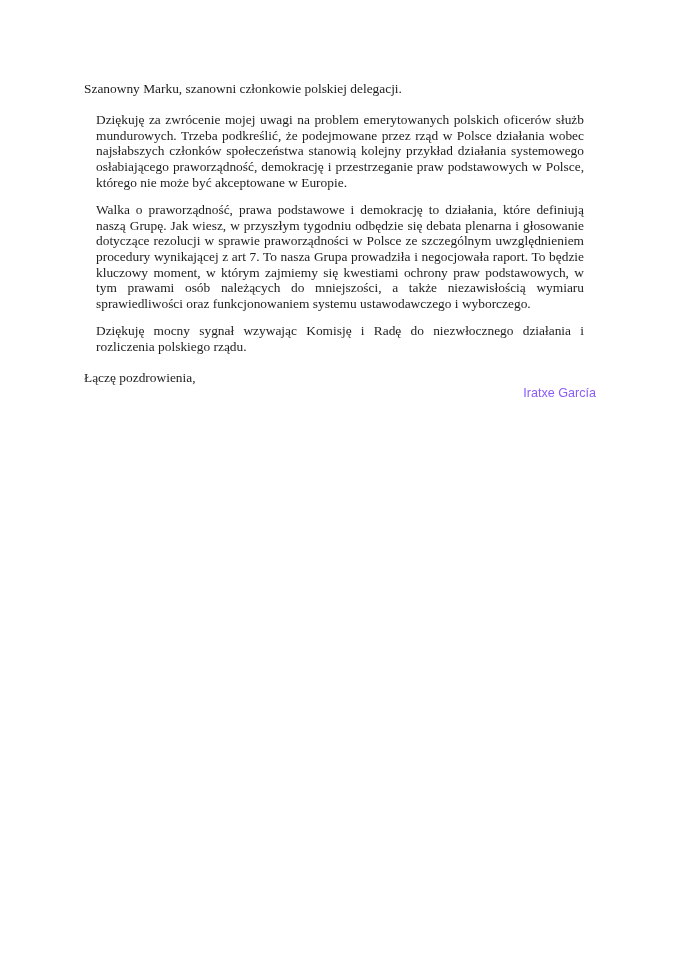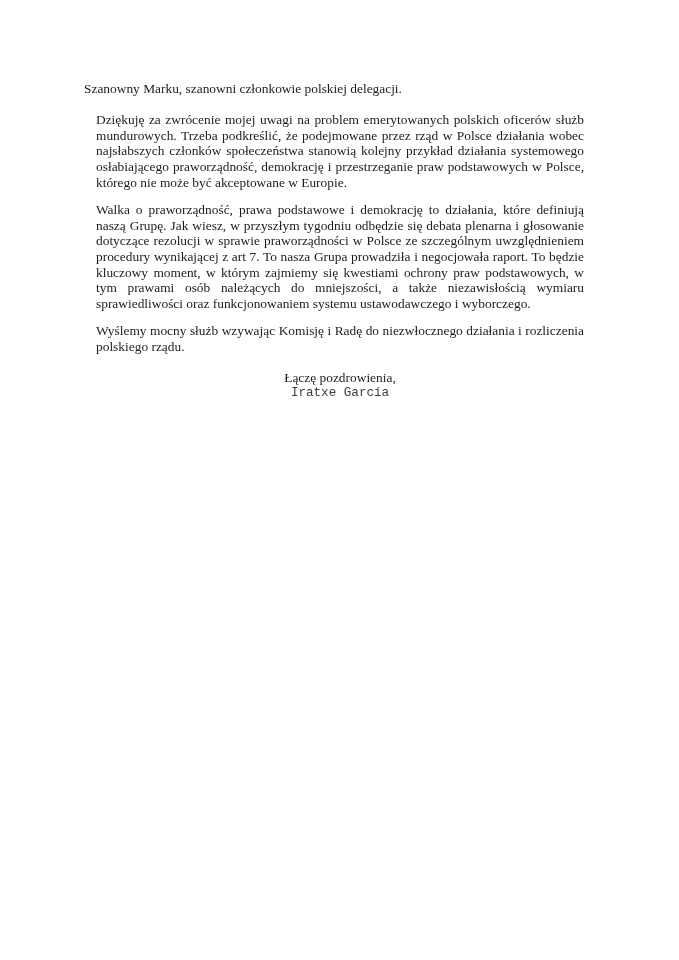--- a/index.html
+++ b/index.html
@@ -32,43 +32,43 @@
   .body-paragraph {
     margin: 12px;
     text-align: justify;
     text-justify: inter-word;
   }
   .closing-block {
     margin-top: 15.6px;
   }
   .closing {
     margin: 0;
-    text-align: center;
+    text-align: left;
   }
   .signature {
     margin: 0;
-    text-align: center;
-    font-family: Liberation Mono, monospace;
+    text-align: right;
+    font-family: Liberation Sans, sans-serif;
     font-size: 12.6px;
-    color: #404040;
+    color: #8b5cf6;
   }
 </style>
 </head>
 <body>
 
 <div class="page">
   <div class="letter">
 
     <p class="salutation">Szanowny Marku, szanowni członkowie polskiej delegacji.</p>
 
     <p class="body-paragraph">Dziękuję za zwrócenie mojej uwagi na problem emerytowanych polskich oficerów służb mundurowych. Trzeba podkreślić, że podejmowane przez rząd w Polsce działania wobec najsłabszych członków społeczeństwa stanowią kolejny przykład działania systemowego osłabiającego praworządność, demokrację i przestrzeganie praw podstawowych w Polsce, którego nie może być akceptowane w Europie.</p>
 
     <p class="body-paragraph">Walka o praworządność, prawa podstawowe i demokrację to działania, które definiują naszą Grupę. Jak wiesz, w przyszłym tygodniu odbędzie się debata plenarna i głosowanie dotyczące rezolucji w sprawie praworządności w Polsce ze szczególnym uwzględnieniem procedury wynikającej z art 7. To nasza Grupa prowadziła i negocjowała raport. To będzie kluczowy moment, w którym zajmiemy się kwestiami ochrony praw podstawowych, w tym prawami osób należących do mniejszości, a także niezawisłością wymiaru sprawiedliwości oraz funkcjonowaniem systemu ustawodawczego i wyborczego.</p>
 
-    <p class="body-paragraph">Wyślemy mocny służb wzywając Komisję i Radę do niezwłocznego działania i rozliczenia polskiego rządu.</p>
+    <p class="body-paragraph">Dziękuję mocny sygnał wzywając Komisję i Radę do niezwłocznego działania i rozliczenia polskiego rządu.</p>
 
 
     <div class="closing-block">
       <p class="closing">Łączę pozdrowienia,</p>
       <p class="signature">Iratxe García</p>
     </div>
 
   </div>
 </div>
 

